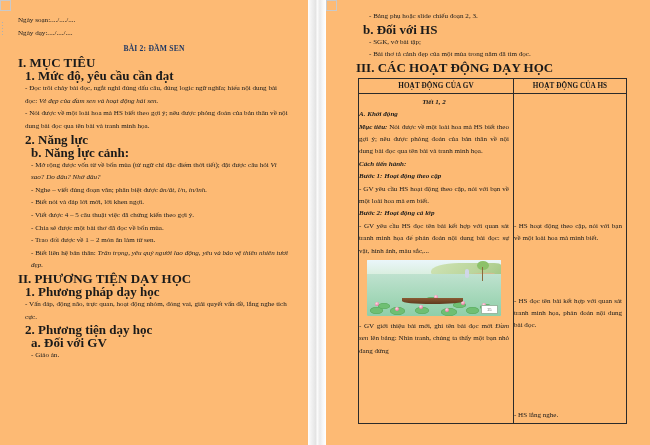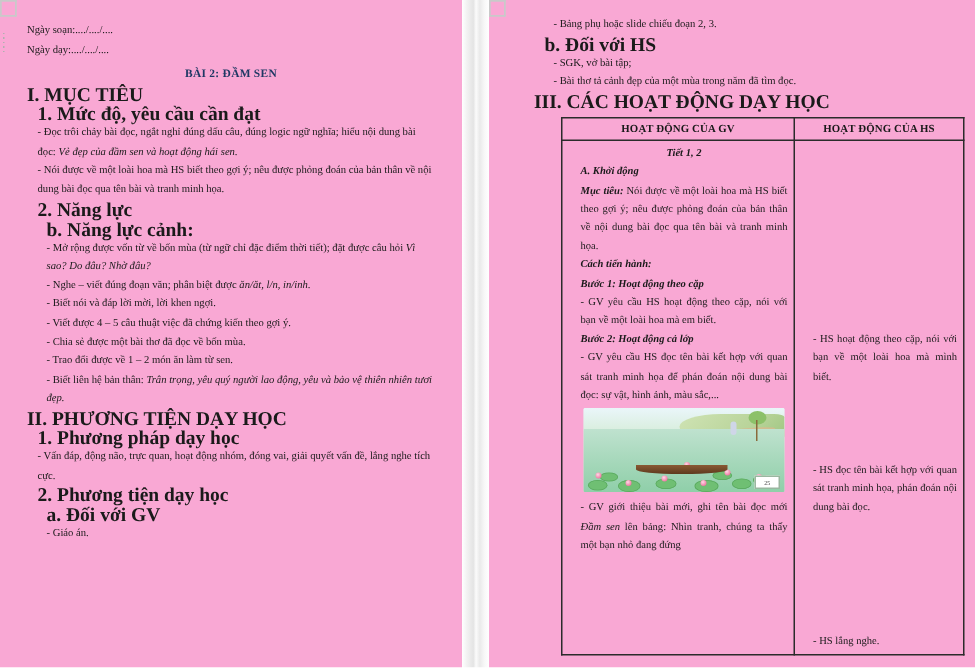--- a/index.html
+++ b/index.html
@@ -11,21 +11,21 @@
     position: relative;
     overflow: hidden;
     font-family: "Liberation Serif", "DejaVu Serif", serif;
     color: #1a1a1a;
   }
 
   
   .spread { position: absolute; inset: 0; display: flex; }
   .page {
     position: relative;
-    background: #f9a8d4;
+    background: #fdba74;
     box-sizing: border-box;
   }
   .page-left  { width: 308px; height: 445px; }
   .gutter {
     width: 18px; height: 445px;
     background: linear-gradient(to right,
         #ffffff 0%, #f2f2f2 18%, #e4e4e4 42%,
         #fbfbfb 52%, #eaeaea 66%, #f7f7f7 82%, #ffffff 100%);
   }
   .page-right { width: 324px; height: 445px; }
@@ -60,28 +60,28 @@
   .ind2 { padding-left: 13px; }
 
   .doc-title {
     text-align: center; font-weight: bold; font-size: 7.6px;
     color: #1f3864; letter-spacing: .2px; margin: 5px 0 3px 0;
   }
   .sec-head { font-weight: bold; font-size: 13px; line-height: 13px; }
 
   
   .tbl {
-    margin-top: 4px; margin-left: 18px;
+    margin-top: 4px; margin-left: 2px;
     border-collapse: collapse; width: 258px;
     table-layout: fixed;
   }
   .tbl td, .tbl th {
     border: 1px solid #2b2b2b;
     vertical-align: top;
-    padding: 2px 4px 2px 12px;
+    padding: 2px 4px 2px 0;
   }
   .tbl th {
     text-align: center; font-weight: bold; font-size: 7.2px;
     padding: 3px 2px; letter-spacing: .1px;
   }
   .col-gv { width: 150px; }
   .col-hs { width: 108px; }
   .cell-p {
     font-size: 7.05px; line-height: 12.4px;
     text-align: justify; margin: 0 0 0 0;

